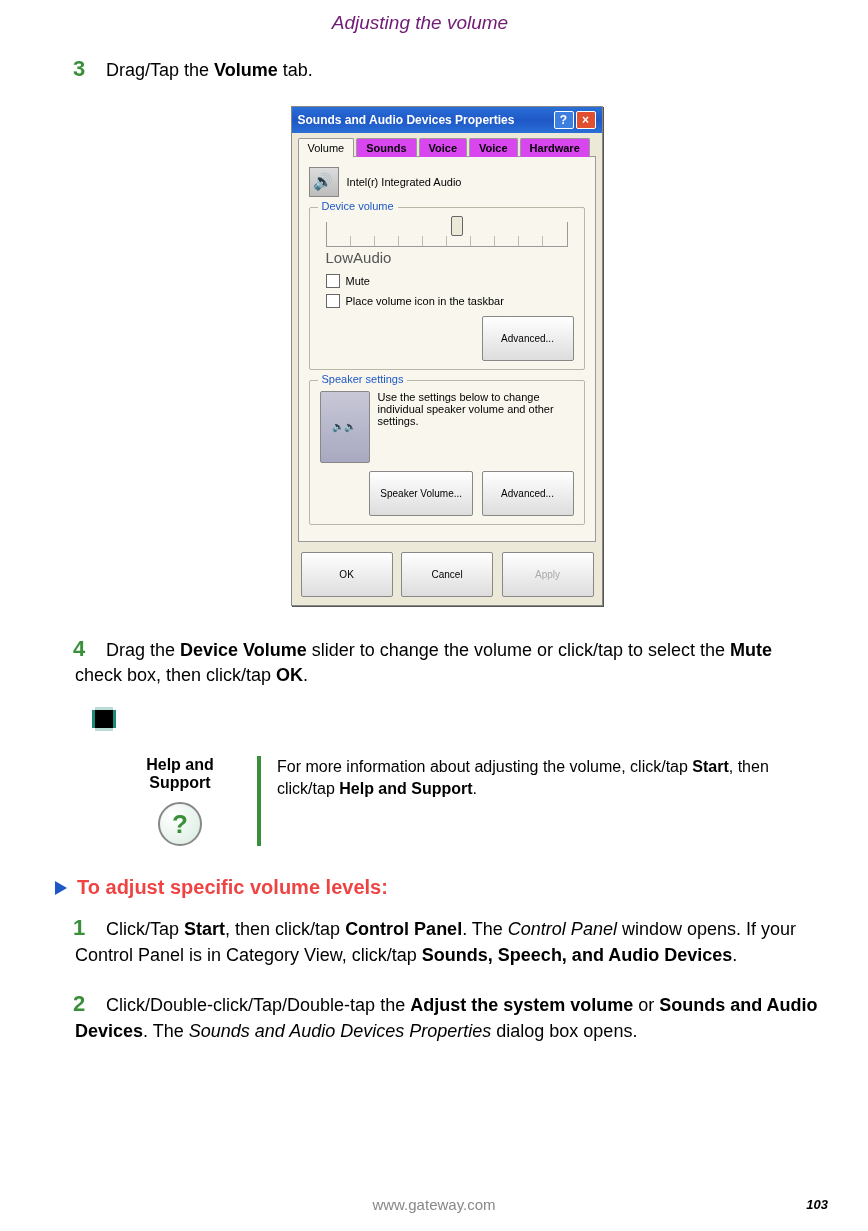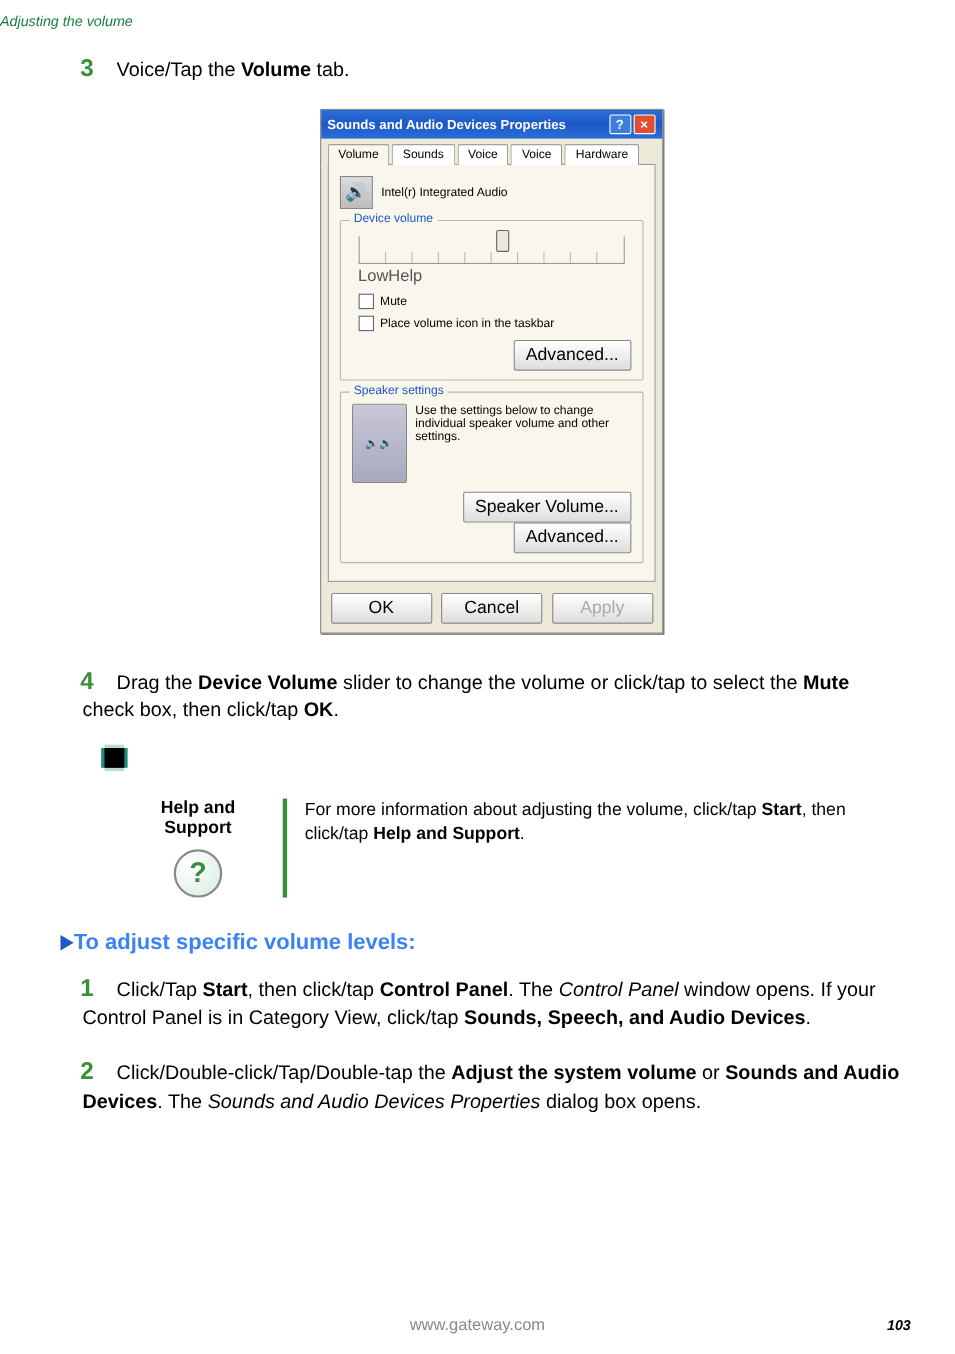--- a/index.html
+++ b/index.html
@@ -7,24 +7,24 @@
     padding: 0;
     font-family: Verdana, Arial, sans-serif;
     background: #fff;
     width: 868px;
     height: 1231px;
     overflow: hidden;
     position: relative;
     color: #000;
   }
   .page-header {
-    text-align: left;
+    text-align: center;
     font-style: italic;
-    color: #15803d;
-    font-size: 13px;
+    color: #701a75;
+    font-size: 19px;
     padding: 12px 28px 0 0;
     font-family: Arial, sans-serif;
   }
   .content {
     padding: 20px 50px 0 75px;
   }
   .step {
     margin-bottom: 22px;
     font-size: 18px;
     line-height: 1.35;
@@ -75,24 +75,25 @@
   .tabs {
     display:flex;
     padding: 4px 6px 0 6px;
     gap:2px;
     font-size:11px;
   }
   .tab {
     padding:3px 9px;
     border:1px solid #999;
     border-bottom:none;
-    background:#ffffff;
+    background:#d946ef;
     border-radius:2px 2px 0 0;
     position:relative;
     top:1px;
+    font-weight:bold;
   }
   .tab.active { background:#f8f6ed; font-weight:normal; z-index:2; }
   .panel {
     margin:0 6px 6px 6px;
     border:1px solid #999;
     background:#f8f6ed;
     padding:10px 10px 6px 10px;
   }
   .device-row { display:flex; align-items:center; gap:8px; font-size:11px; margin-bottom:10px;}
   .speaker-icon-sm {
@@ -139,22 +140,22 @@
     background:#ece9d8;
     border:1px solid #666;
     border-radius:2px;
   }
   .slider-labels { display:flex; justify-content:flex-start; font-size:15px; color:#555; padding:2px 6px 0 6px;}
   .chk { display:flex; align-items:center; gap:6px; font-size:11px; margin:6px 0 0 6px;}
   .chkbox { width:12px;height:12px;border:1px solid #666;background:#fff;}
   .btnrow { text-align:right; margin-top:8px; }
   .dlgbtn {
     display:inline-block;
-    font-size:16px;
-    padding:4px 10px;
+    font-size:10px;
+    padding:16px 10px;
     border:1px solid #888;
     background:linear-gradient(#fff,#ddd);
     border-radius:2px;
     margin-left:4px;
     min-width:70px;
     text-align:center;
   }
   .dlgbtn.disabled { color:#aaa; }
   .spkgroup-row { display:flex; gap:8px; }
   .spk-illus {
@@ -212,22 +213,22 @@
     margin:0 4px;
   }
   .search-widget .sfield {
     width:110px;height:16px;border:1px solid #888;background:#fff;
   }
   .search-widget .sgo {
     width:16px;height:16px;background:#3a8f3a;color:#fff;display:flex;align-items:center;justify-content:center;
     font-size:12px;font-weight:bold;border:1px solid #2a6a2a;
   }
   .section-head {
-    display:flex; align-items:center; 
-    color:#3b82f6;
+    display:flex; align-items:center; gap:10px;
+    color:#ef4444;
     font-weight:bold;
     font-size:20px;
     font-family: Arial, sans-serif;
     margin: 6px 0 14px -20px;
   }
   .tri {
     width:0;height:0;border-top:7px solid transparent;border-bottom:7px solid transparent;
     border-left:12px solid #1e58c7;
   }
   .footer {
@@ -255,21 +256,21 @@
 
 <div class="page-header">
   <span>Adjusting the volume</span>
 </div>
 
 <div class="content">
 
   <div class="step">
     <span class="step-num">3</span>
     <span>
-      <span>Voice/Tap the </span><span class="sb">Volume</span><span> tab.</span>
+      <span>Drag/Tap the </span><span class="sb">Volume</span><span> tab.</span>
     </span>
   </div>
 
   <div class="dialog-wrap">
     <div class="dialog">
       <div class="titlebar">
         <span>Sounds and Audio Devices Properties</span>
         <span class="winbtns">
           <span class="winbtn help">?</span>
           <span class="winbtn close">×</span>
@@ -299,21 +300,21 @@
                 <div class="tick"></div>
               <div class="tick"></div>
                 <div class="tick"></div>
                 <div class="tick"></div>
                 <div class="tick"></div>
                 <div class="tick"></div>
               <div class="slider-thumb"></div>
             </div>
             <div class="slider-labels">
               <span>Low</span>
-              <span>Help</span>
+              <span>Audio</span>
             </div>
           </div>
           <div class="chk">
             <span class="chkbox"></span>
             <span>Mute</span>
           </div>
           <div class="chk">
             <span class="chkbox"></span>
             <span>Place volume icon in the taskbar</span>
           </div>

